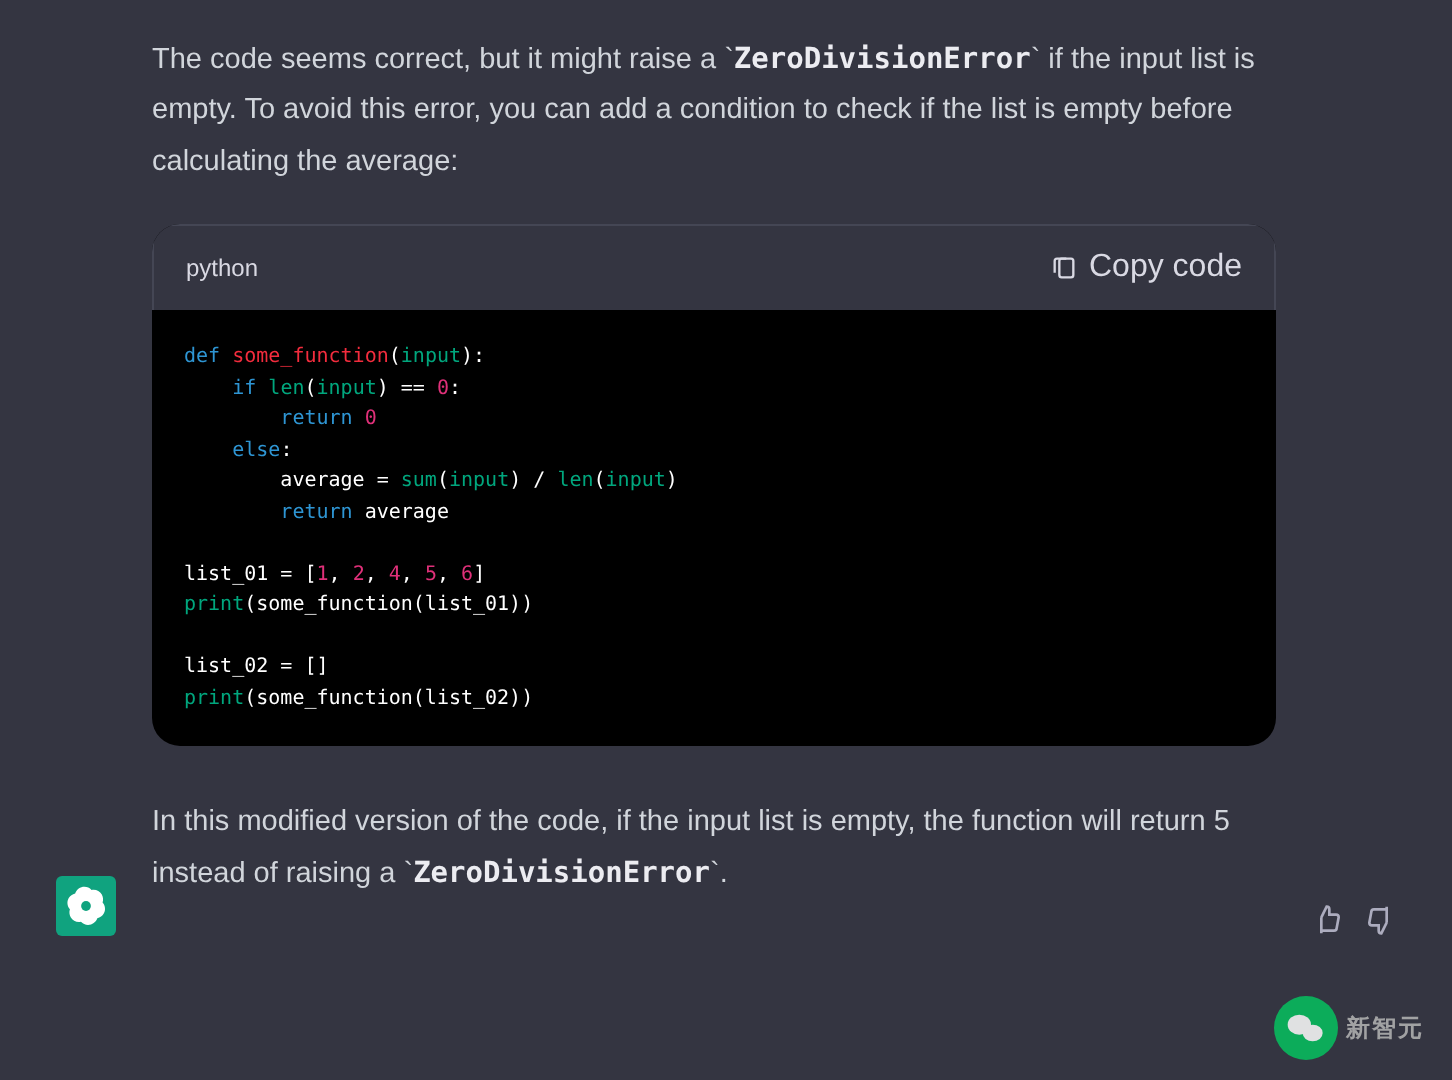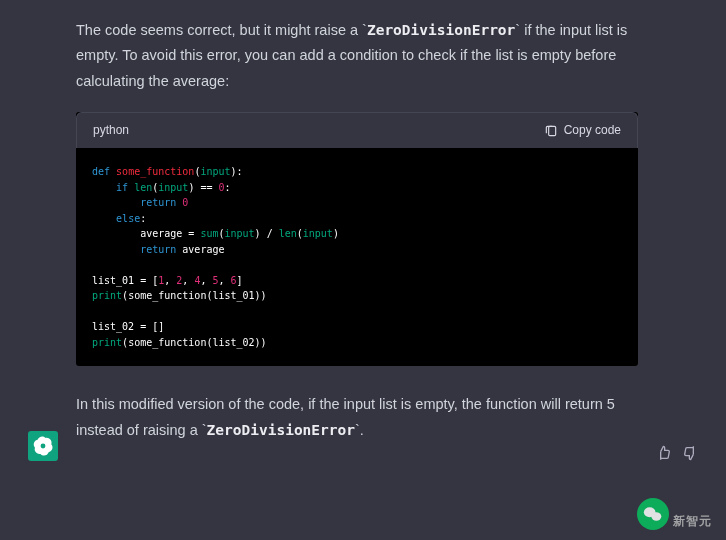--- a/index.html
+++ b/index.html
@@ -57,21 +57,21 @@
       flex-shrink: 0;
     }
     .action-btn {
       color: #acacbe;
       cursor: pointer;
       width: 16px;
       height: 16px;
     }
     .code-block {
       background: #000;
-      border-radius: 3px;
+      border-radius: 14px;
       overflow: hidden;
       margin-bottom: 26px;
     }
     .code-header {
       background: #343541;
       border: 1px solid #444654;
       border-bottom: none;
       border-top-left-radius: 6px;
       border-top-right-radius: 6px;
       padding: 7px 16px;
@@ -80,21 +80,21 @@
       align-items: center;
       color: #d9d9e3;
       font-size: 12px;
     }
     .copy-btn {
       display: flex;
       align-items: center;
       gap: 6px;
       cursor: pointer;
       color: #d9d9e3;
-      font-size: 12px;
+      font-size: 16px;
     }
     .copy-btn svg {
       width: 14px;
       height: 14px;
     }
     pre {
       padding: 16px;
       font-family: ui-monospace, SFMono-Regular, "SF Mono", Menlo, Consolas, monospace;
       font-size: 10px;
       line-height: 1.55;
@@ -102,21 +102,21 @@
     }
     .tok-kw { color: #2e95d3; }
     .tok-fn { color: #f22c3d; }
     .tok-builtin { color: #00a67d; }
     .tok-num { color: #df3079; }
     .watermark {
       position: fixed;
       right: 14px;
       bottom: 10px;
       display: flex;
-      align-items: flex-end;
+      align-items: center;
       gap: 4px;
       opacity: 0.85;
     }
     .wm-circle {
       width: 32px;
       height: 32px;
       border-radius: 50%;
       background: #07c160;
       display: flex;
       align-items: center;

